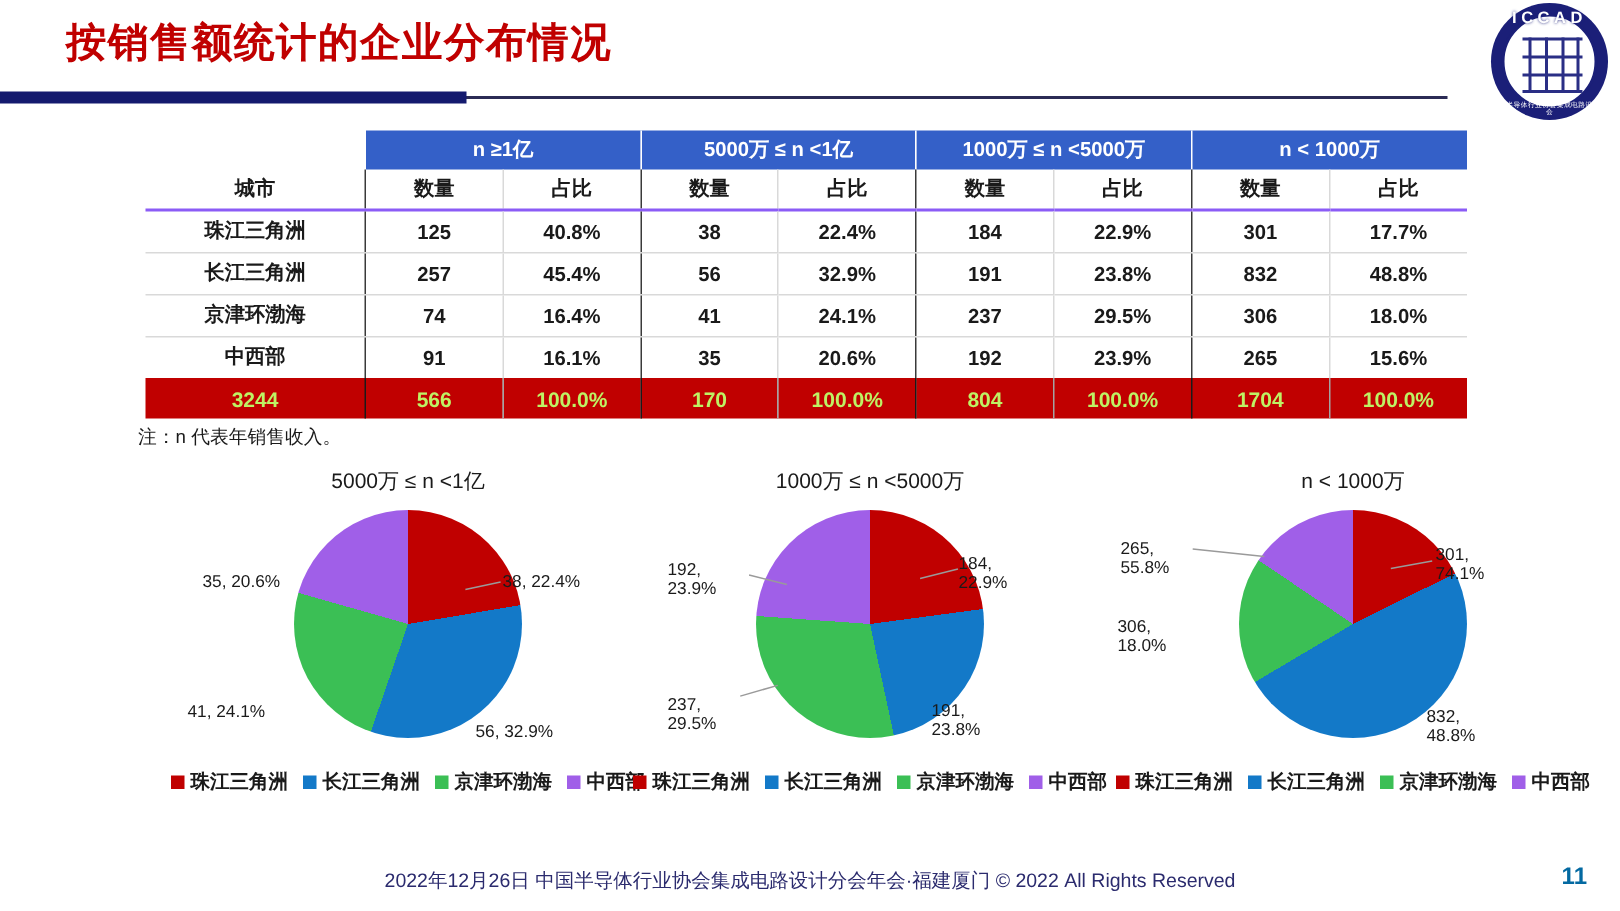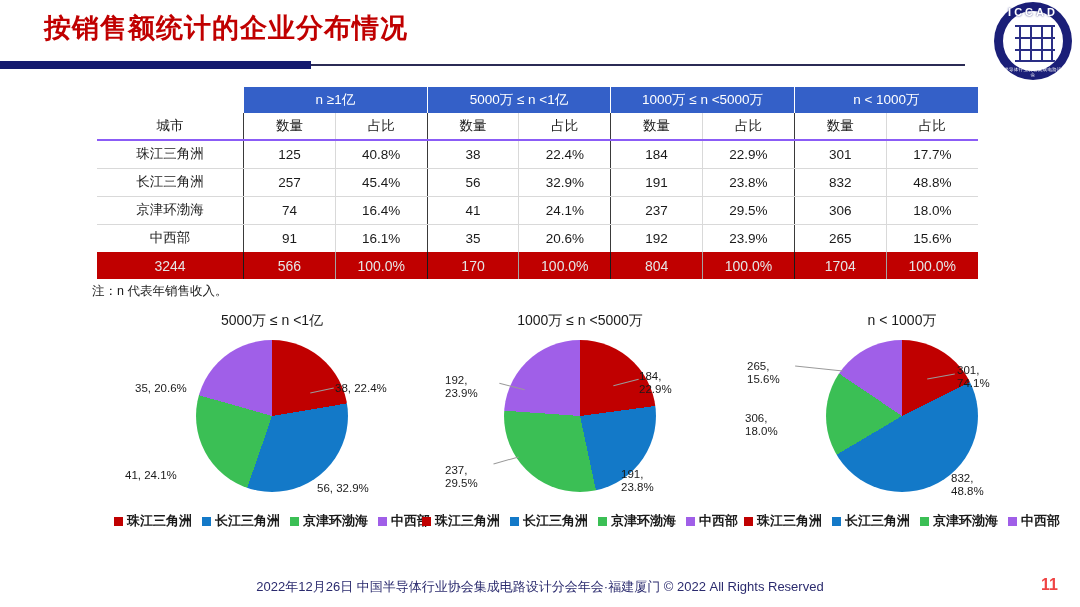--- a/index.html
+++ b/index.html
@@ -47,31 +47,31 @@
   #logo .lbl-bot {
     position:absolute; bottom:3px; left:0; width:100%; text-align:center;
     font-size:4.5px; color:#ffffff; letter-spacing:.3px; z-index:3;
   }
   
   #stat-table {
     position:absolute; left:97px; top:87px; width:881px;
     border-collapse:collapse;
     font-size:13.5px; color:#1a1a1a;
   }
-  #stat-table td, #stat-table th { padding:0; text-align:center; font-weight:normal; }
+  #stat-table td, #stat-table th { padding:0; text-align:center; font-weight:bold; }
   tr.group-head td {
     background:#3460C8; color:#ffffff; font-weight:bold;
     height:26px; font-size:13.5px;
   }
   tr.group-head td.blank { background:#ffffff; }
   tr.sub-head td { height:27px; border-bottom:2px solid #8b5cf6; }
   tr.data-row td { height:28px; border-bottom:1px solid #d9d9d9; }
   tr.data-row.last td { border-bottom:none; }
   tr.total-row td {
-    background:#C00000; color:#e5e5e5; font-weight:bold;
+    background:#C00000; color:#bef264; font-weight:bold;
     height:27px; font-size:14px;
   }
   .vsep-strong { border-left:1.5px solid #3a3a3a; }
   .vsep-light  { border-left:1px solid #d9d9d9; }
   tr.group-head td.vsep-strong { border-left:1.5px solid #ffffff; }
   tr.total-row td.vsep-strong  { border-left:1.5px solid #1a1a1a; }
   tr.total-row td.vsep-light   { border-left:1px solid #a3a3a3; }
   .col-city { width:147px; }
   .col-num  { width:92px; }
   .col-pct  { width:92px;margin-top:37px; }
@@ -104,21 +104,21 @@
   }
   .legend .item { display:flex; align-items:center; gap:4px; }
   .legend .sw { width:9px; height:9px; display:inline-block; }
   
   #footer-text {
     position:absolute; left:0; top:578px; width:1080px; text-align:center;
     font-size:13px; color:#2B2B6E;
   }
   #page-number {
     position:absolute; right:22px; top:576px;
-    font-size:16px; font-weight:bold; color:#ef4444;margin-left:48px;
+    font-size:16px; font-weight:bold; color:#0369a1;margin-left:48px;
   }
 </style>
 </head>
 <body>
 
 <div id="slide-title">按销售额统计的企业分布情况</div>
 <div id="title-rule-thin"></div>
 <div id="title-rule-thick"></div>
 
 <div id="logo">
@@ -291,21 +291,21 @@
     <div class="pie" style="background: conic-gradient(rgb(192, 0, 0) 0deg, rgb(192, 0, 0) 63.59deg, rgb(19, 121, 200) 63.59deg, rgb(19, 121, 200) 239.37deg, rgb(59, 191, 85) 239.37deg, rgb(59, 191, 85) 304.01deg, rgb(160, 95, 232) 304.01deg, rgb(160, 95, 232) 360deg);"></div>
     <div class="leader" style="left:190px;top:42px;width:28px;transform:rotate(-10deg)"></div>
     <div class="leader" style="left:58px;top:34px;width:48px;transform:rotate(6deg)"></div>
     <div class="pie-lbl" style="left:220px;top:30px">301,
 74.1%</div>
     <div class="pie-lbl" style="left:214px;top:138px">832,
 48.8%</div>
     <div class="pie-lbl" style="left:8px;top:78px">306,
 18.0%</div>
     <div class="pie-lbl" style="left:10px;top:26px">265,
-15.6%</div>
+55.8%</div>
   </div>
   <div class="legend">
       <div class="item">
         <span class="sw" style="background: rgb(192, 0, 0);"></span>
         <span>珠江三角洲</span>
       </div>
       <div class="item">
         <span class="sw" style="background: rgb(19, 121, 200);"></span>
         <span>长江三角洲</span>
       </div>

